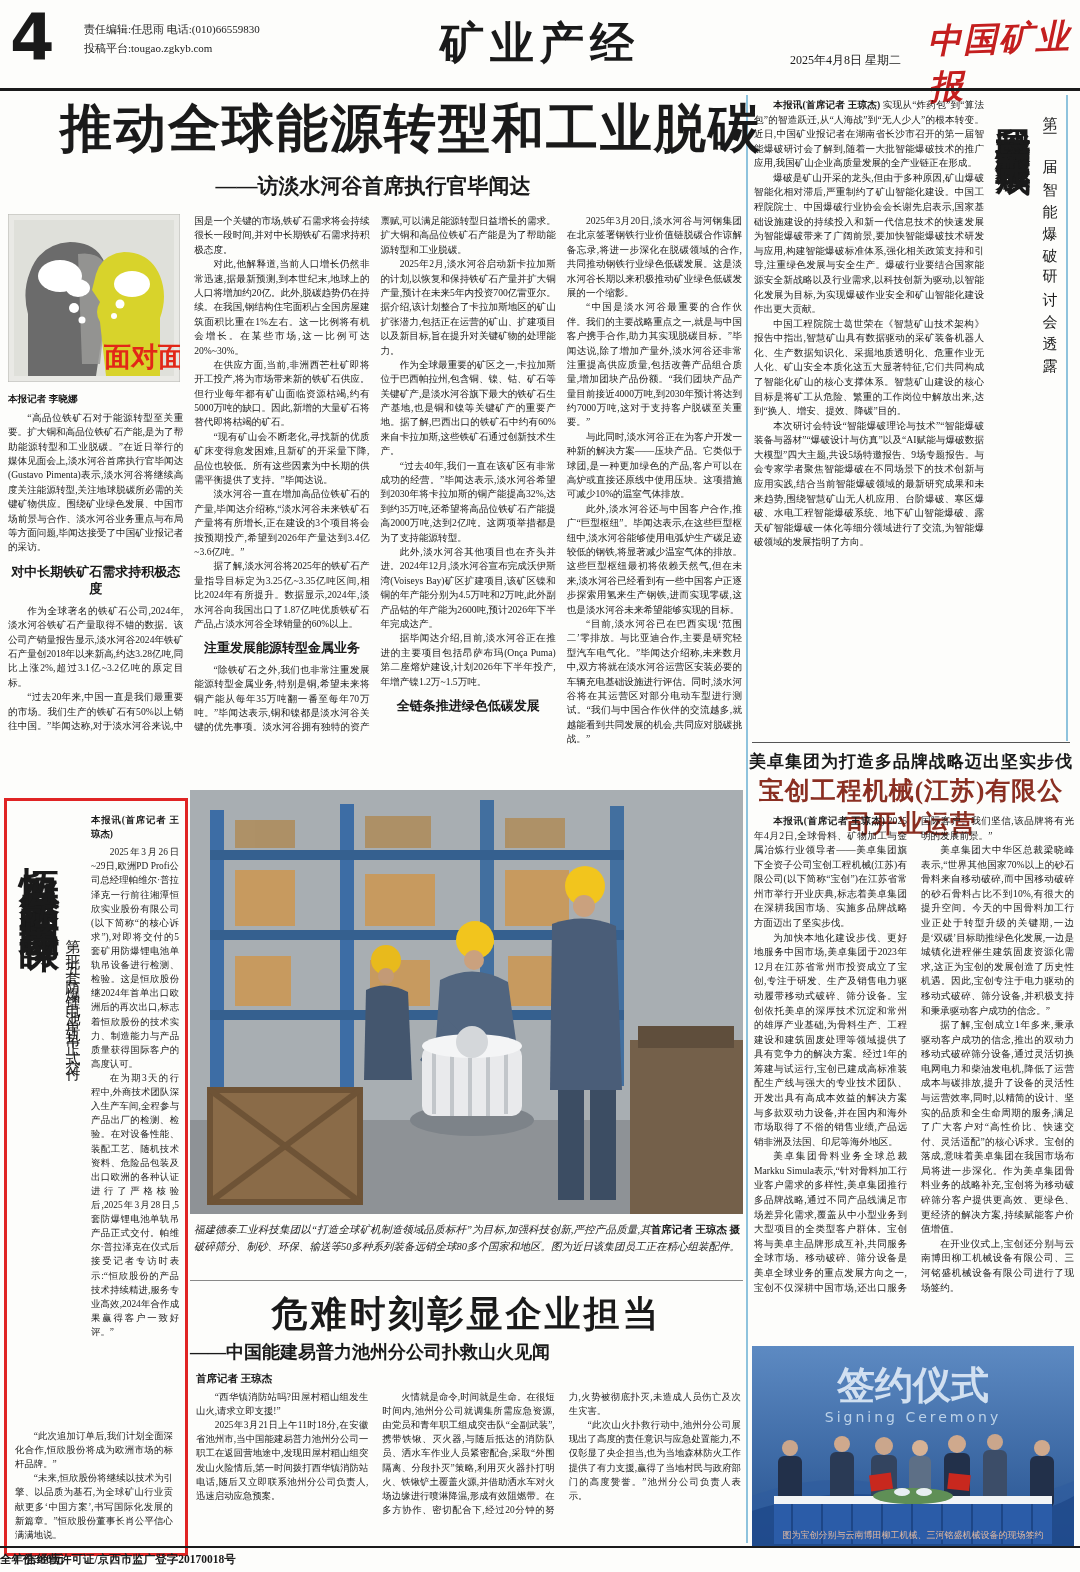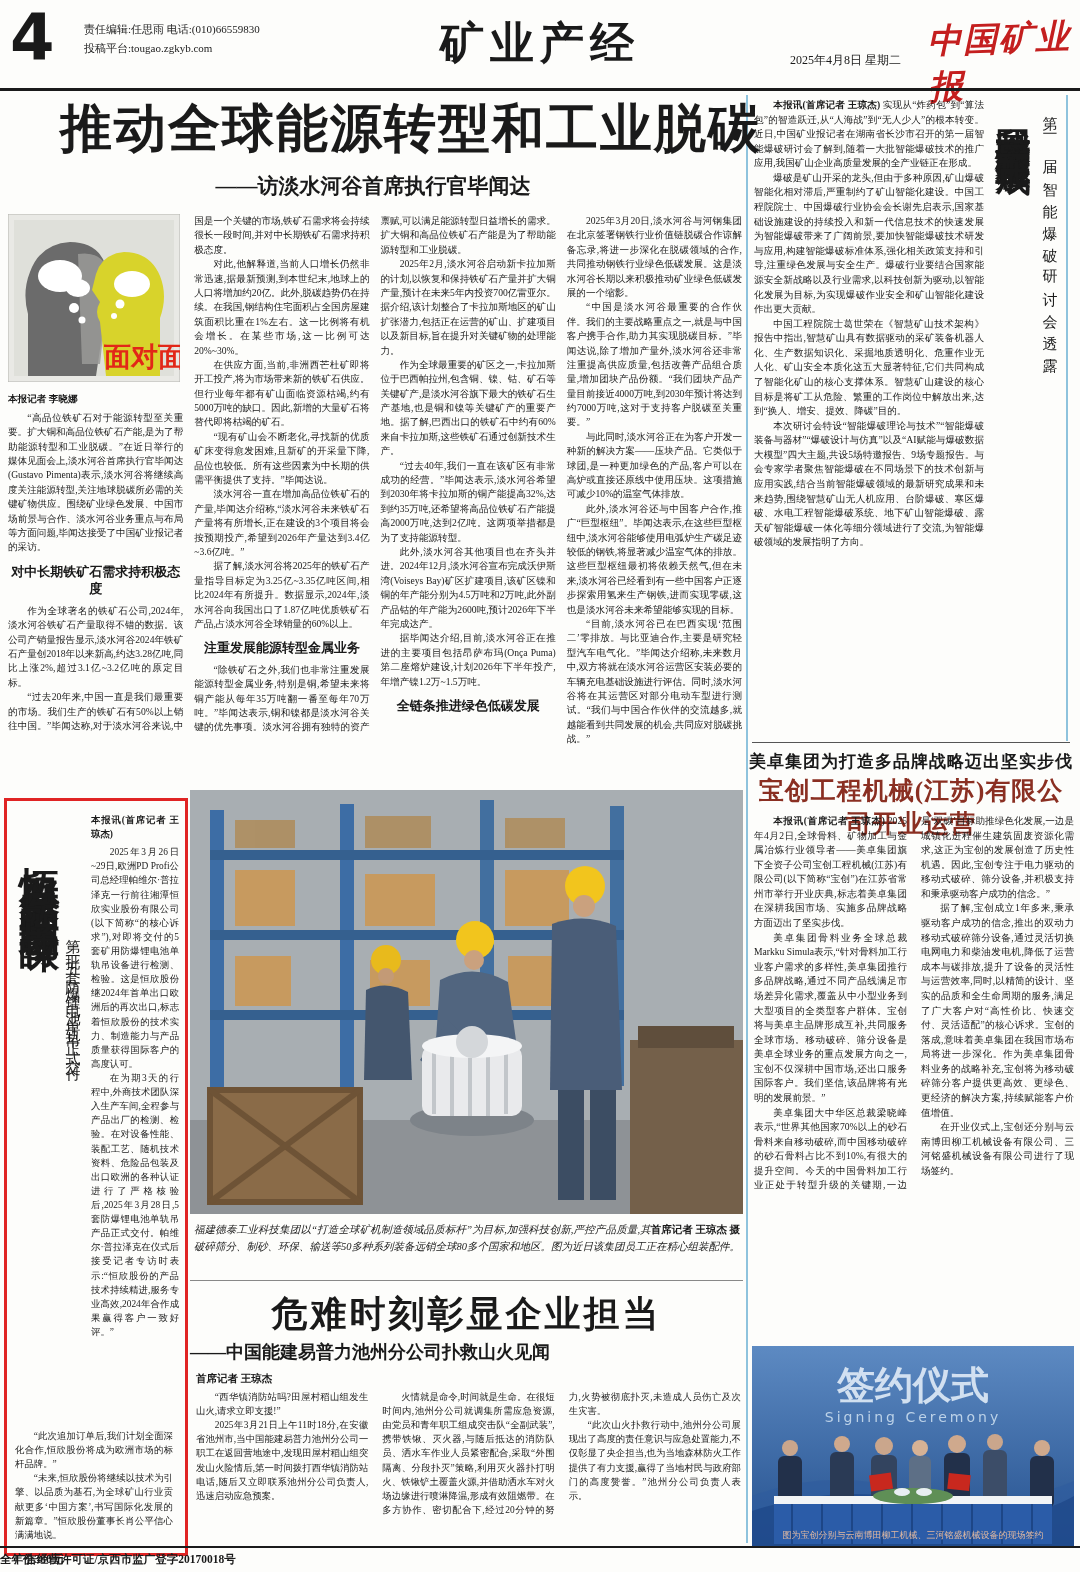--- a/index.html
+++ b/index.html
@@ -141,20 +141,21 @@
   <div class="abs vert sans" id="blast-headline">我国矿企高质量发展全产业链正在形成</div>
   <div class="abs vert" id="blast-kicker">第一届智能爆破研讨会透露</div>
 
   <div class="abs hrule" id="midrule"></div>
 
   <div class="abs" id="metso-kicker">美卓集团为打造多品牌战略迈出坚实步伐</div>
   <div class="abs" id="metso-headline" style="color: rgb(138, 47, 34);">宝创工程机械(江苏)有限公司开业运营</div>
   <div class="abs bodycols" id="metso-body">
     <p><b>本报讯(首席记者 王琼杰)</b>
        <span>2025年4月2日,全球骨料、矿物加工与金属冶炼行业领导者——美卓集团旗下全资子公司宝创工程机械(江苏)有限公司(以下简称“宝创”)在江苏省常州市举行开业庆典,标志着美卓集团在深耕我国市场、实施多品牌战略方面迈出了坚实步伐。</span></p>
+  <p>为加快本地化建设步伐、更好地服务中国市场,美卓集团于2023年12月在江苏省常州市投资成立了宝创,专注于研发、生产及销售电力驱动履带移动式破碎、筛分设备。宝创依托美卓的深厚技术沉淀和常州的雄厚产业基础,为骨料生产、工程建设和建筑固废处理等领域提供了具有竞争力的解决方案。经过1年的筹建与试运行,宝创已建成高标准装配生产线与强大的专业技术团队、开发出具有高成本效益的解决方案与多款双动力设备,并在国内和海外市场取得了不俗的销售业绩,产品远销非洲及法国、印尼等海外地区。</p>
       <p>美卓集团骨料业务全球总裁Markku Simula表示,“针对骨料加工行业客户需求的多样性,美卓集团推行多品牌战略,通过不同产品线满足市场差异化需求,覆盖从中小型业务到大型项目的全类型客户群体。宝创将与美卓主品牌形成互补,共同服务全球市场。移动破碎、筛分设备是美卓全球业务的重点发展方向之一,宝创不仅深耕中国市场,还出口服务国际客户。我们坚信,该品牌将有光明的发展前景。”</p>
       <p>美卓集团大中华区总裁梁晓峰表示,“世界其他国家70%以上的砂石骨料来自移动破碎,而中国移动破碎的砂石骨料占比不到10%,有很大的提升空间。今天的中国骨料加工行业正处于转型升级的关键期,一边是‘双碳’目标助推绿色化发展,一边是城镇化进程催生建筑固废资源化需求,这正为宝创的发展创造了历史性机遇。因此,宝创专注于电力驱动的移动式破碎、筛分设备,并积极支持和秉承驱动客户成功的信念。”</p>
       <p>据了解,宝创成立1年多来,秉承驱动客户成功的信念,推出的双动力移动式破碎筛分设备,通过灵活切换电网电力和柴油发电机,降低了运营成本与碳排放,提升了设备的灵活性与运营效率,同时,以精简的设计、坚实的品质和全生命周期的服务,满足了广大客户对“高性价比、快速交付、灵活适配”的核心诉求。宝创的落成,意味着美卓集团在我国市场布局将进一步深化。作为美卓集团骨料业务的战略补充,宝创将为移动破碎筛分客户提供更高效、更绿色、更经济的解决方案,持续赋能客户价值增值。</p>
       <p>在开业仪式上,宝创还分别与云南博田柳工机械设备有限公司、三河铭盛机械设备有限公司进行了现场签约。</p>
     </div>
 
   <div class="abs" id="sign-photo">
     <svg width="322" height="202" viewBox="0 0 322 202">
       <defs>
         <linearGradient id="bgblue" x1="0" y1="0" x2="0" y2="1">

